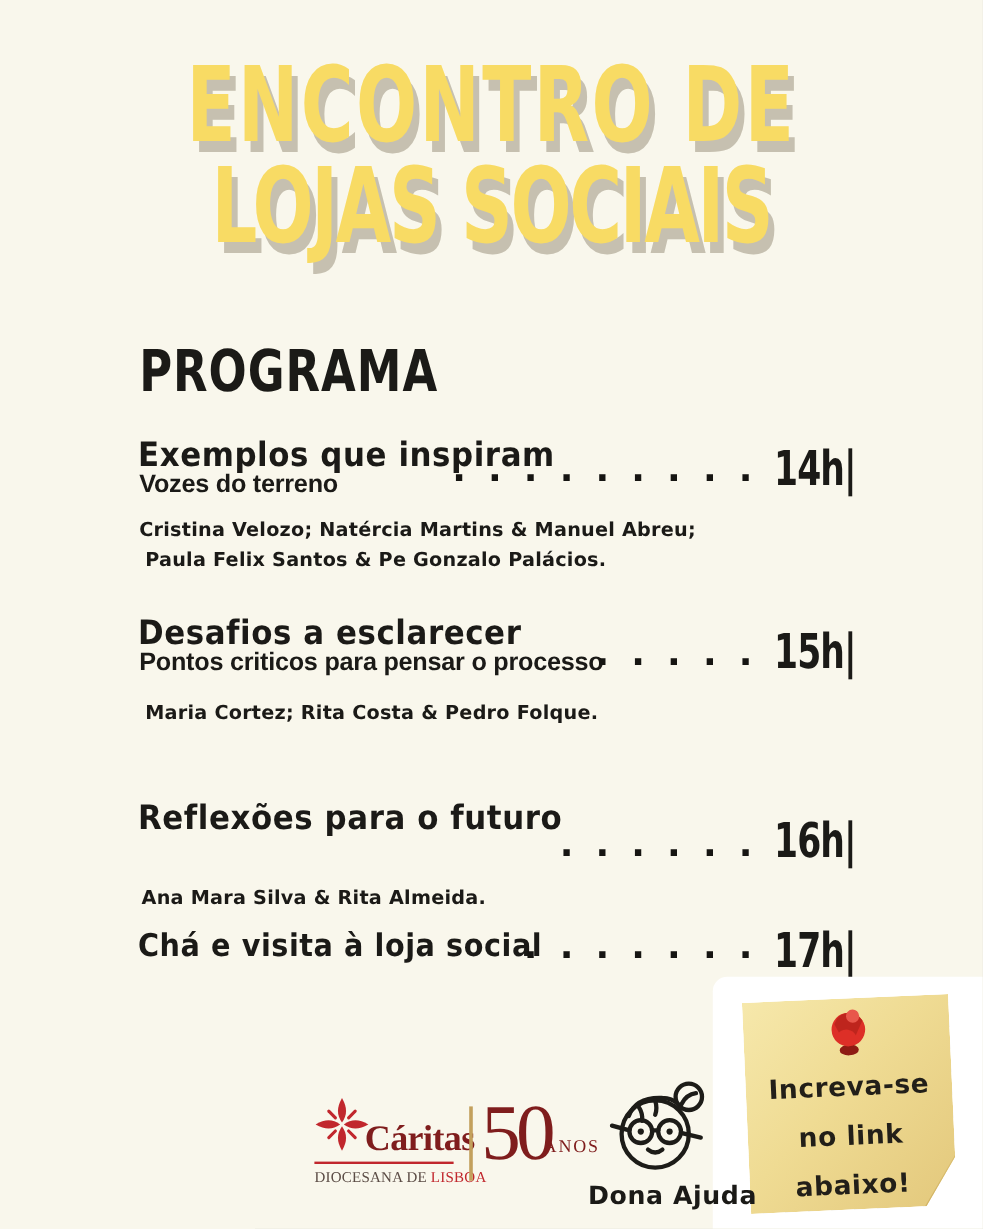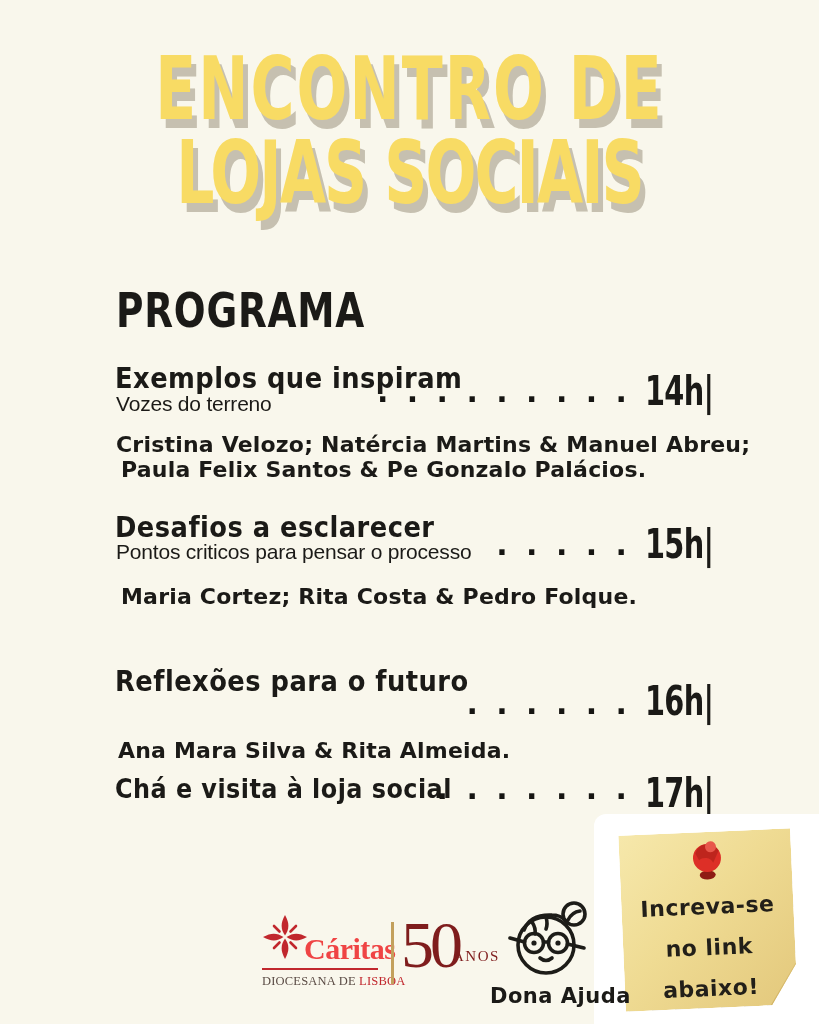--- a/index.html
+++ b/index.html
@@ -24,26 +24,26 @@
     font-size:48px; font-weight:bold; letter-spacing:1px;
     transform:scaleX(0.78); transform-origin:left top; white-space:nowrap;
   }
   
   .sess-title {
     position:absolute; left:115px; font-size:28px; font-weight:bold;
     letter-spacing:0.5px; transform:scaleX(0.92); transform-origin:left top;
     white-space:nowrap;
   }
   .sess-sub {
-    position:absolute; left:116px; font-size:21px; font-weight:normal;
+    position:absolute; left:116px; font-size:21px; font-weight:bold;
     font-family:"Liberation Sans", sans-serif; letter-spacing:-0.2px;
     white-space:nowrap;
   }
   .speaker {
-    position:absolute; font-size:22px; font-weight:600;
+    position:absolute; font-size:16px; font-weight:600;
     letter-spacing:0.2px; white-space:nowrap;
   }
   .dots {
     position:absolute; right:192px; font-size:30px; font-weight:900;
     word-spacing:8px; letter-spacing:0; line-height:28px;
     color:#161512; white-space:nowrap;
   }
   .time {
     position:absolute; left:645px; font-size:40px; font-weight:bold;
     transform:scaleX(0.72); transform-origin:left top;
@@ -71,21 +71,21 @@
     position:absolute; left:0; right:0; top:54px; text-align:center;
     font-size:22px; font-weight:bold; line-height:41px; color:#221f19;
     letter-spacing:0.5px;
   }
   .pushpin { position:absolute; left:50%; top:4px; transform:translateX(-46%); }
   
   .caritas { position:absolute; left:262px; top:914px; width:116px; }
   .caritas-row { display:flex; align-items:flex-end; }
   .caritas-word {
     font-family:"Liberation Serif", serif; font-weight:bold;
-    font-size:30px; color:#ef4444; line-height:30px; margin-left:-4px;
+    font-size:30px; color:#7f1d1d; line-height:30px; margin-left:-4px;
     letter-spacing:-0.5px;
   }
   .caritas-rule { height:2px; background:#C1272D; margin-top:4px; }
   .caritas-sub {
     font-family:"Liberation Serif", serif; font-size:12.5px; margin-top:4px;
     white-space:nowrap; letter-spacing:0.2px;
   }
   .caritas-sub .dark { color:#5A4B44;text-align:right; }
   .caritas-sub .red  { color:#C1272D; }
   .logo-divider { position:absolute; left:391px; top:922px; width:2.5px; height:62px; background:#C3A05C; }

